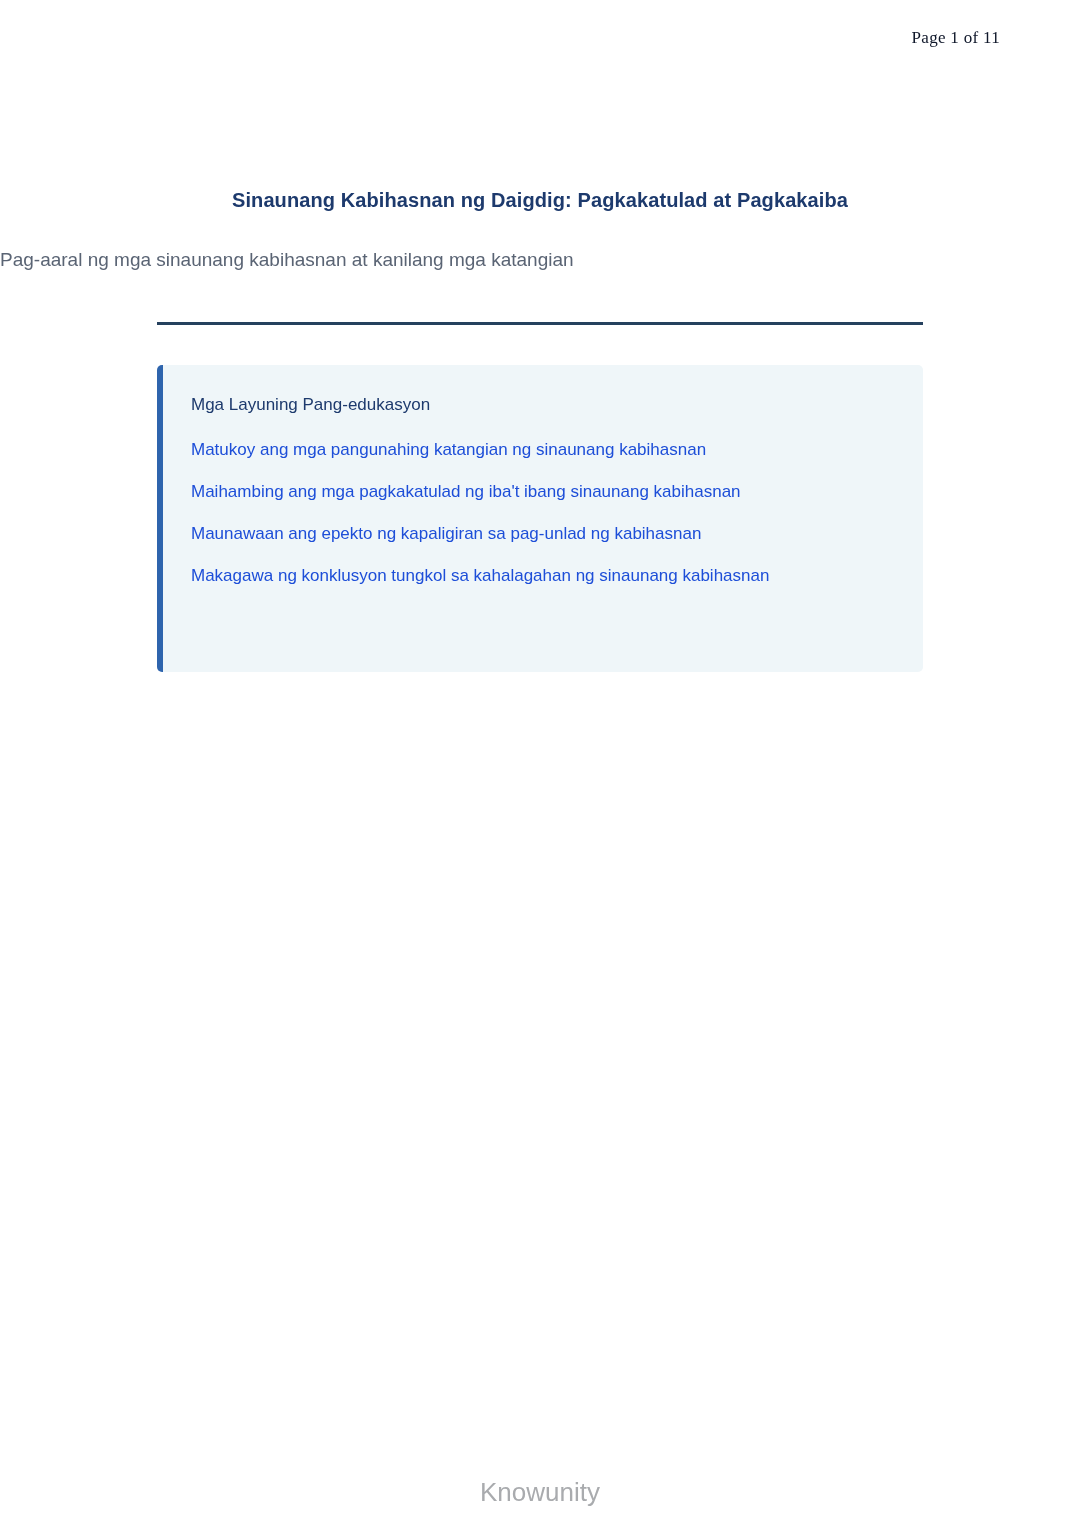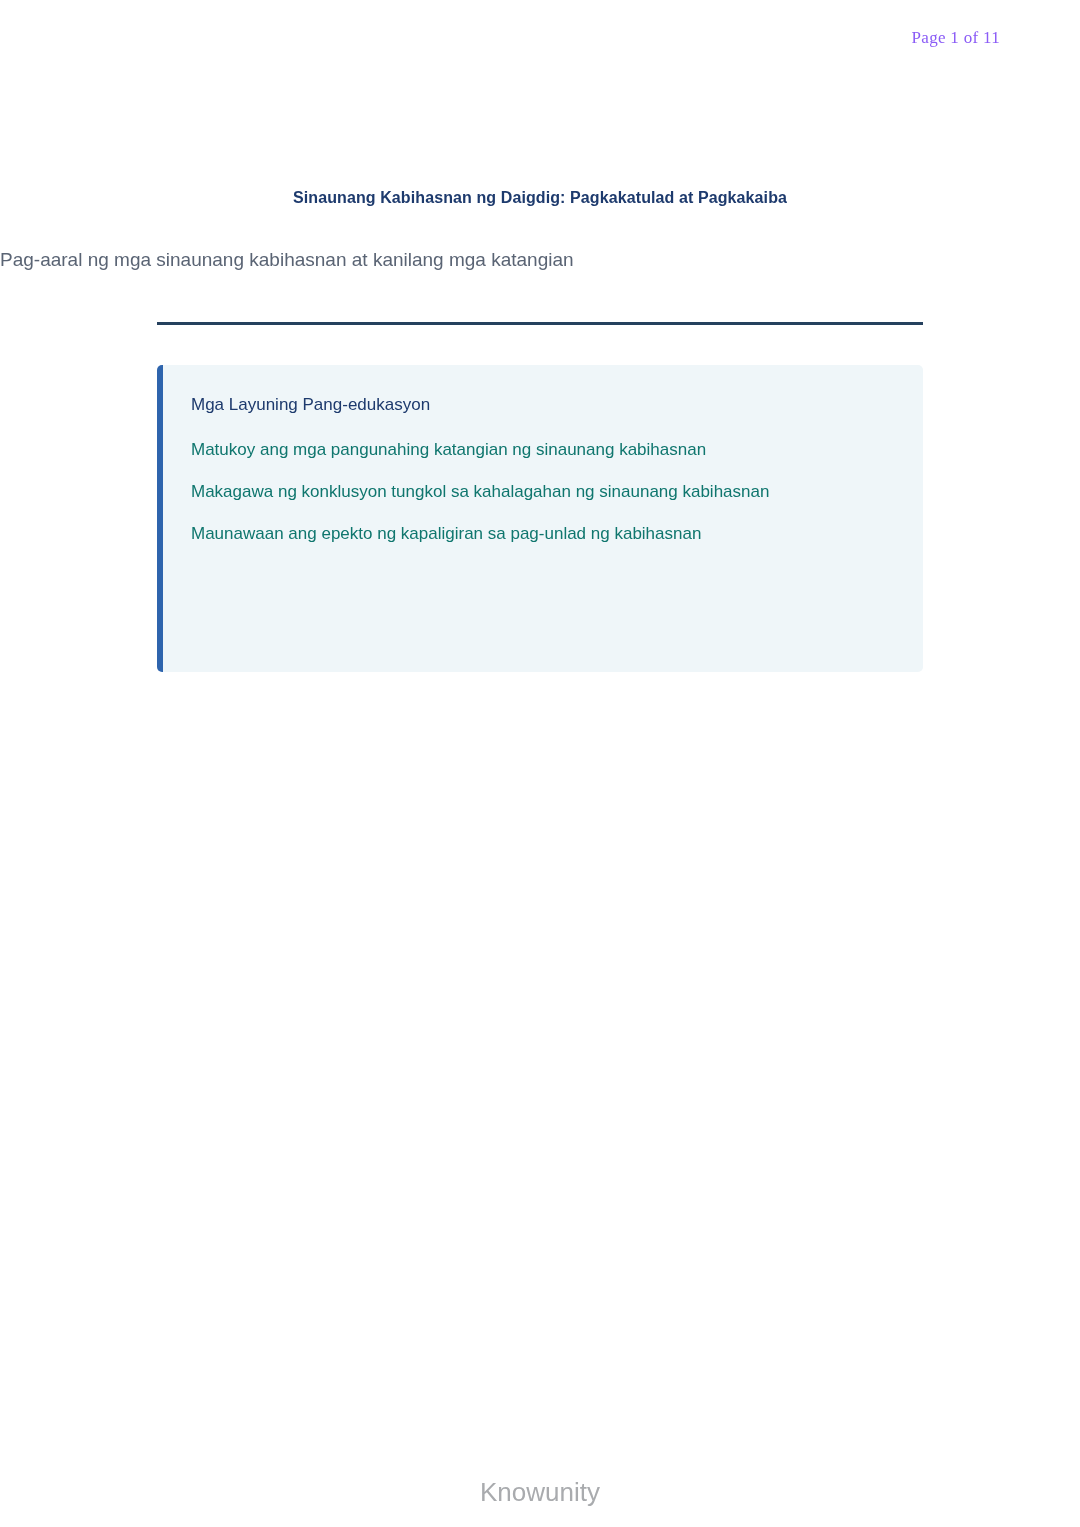--- a/index.html
+++ b/index.html
@@ -14,31 +14,31 @@
     background: #ffffff;
     font-family: "Liberation Sans", "DejaVu Sans", sans-serif;
     overflow: hidden;
   }
   .page-number {
     position: absolute;
     top: 28px;
     right: 80px;
     font-family: "Liberation Serif", "DejaVu Serif", serif;
     font-size: 17px;
-    color: #8b5cf6;
+    color: #0f172a;
     letter-spacing: 0.3px;
   }
   .doc-title {
     position: absolute;
     top: 189px;
     left: 0;
     right: 0;
     margin: 0;
     text-align: center;
-    font-size: 16px;
+    font-size: 20px;
     font-weight: bold;
     color: #1d3a6d;
     letter-spacing: 0.1px;
   }
   .doc-subtitle {
     position: absolute;
     top: 249px;
     left: 0;
     right: 0;
     margin: 0;
@@ -76,21 +76,21 @@
   }
   .objectives-list {
     margin: 0;
     padding: 0;
     list-style: none;
   }
   .objective-item {
     margin: 0 0 18px 0;
     font-size: 17px;
     line-height: 24px;
-    color: #0f766e;
+    color: #1d4ed8;
   }
   .objective-item:last-child {
     margin-bottom: 0;
   }
   .footer-brand {
     position: absolute;
     top: 1477px;
     left: 0;
     right: 0;
     text-align: center;
@@ -108,20 +108,21 @@
   <h1 class="doc-title">Sinaunang Kabihasnan ng Daigdig: Pagkakatulad at Pagkakaiba</h1>
 
   <p class="doc-subtitle">Pag-aaral ng mga sinaunang kabihasnan at kanilang mga katangian</p>
 
   <hr class="divider">
 
   <section class="objectives-box">
     <h2 class="objectives-heading">Mga Layuning Pang-edukasyon</h2>
     <ul class="objectives-list">
       <li class="objective-item">Matukoy ang mga pangunahing katangian ng sinaunang kabihasnan</li>
+      <li class="objective-item">Maihambing ang mga pagkakatulad ng iba't ibang sinaunang kabihasnan</li>
+      <li class="objective-item">Maunawaan ang epekto ng kapaligiran sa pag-unlad ng kabihasnan</li>
       <li class="objective-item">Makagawa ng konklusyon tungkol sa kahalagahan ng sinaunang kabihasnan</li>
-      <li class="objective-item">Maunawaan ang epekto ng kapaligiran sa pag-unlad ng kabihasnan</li>
     </ul>
   </section>
 
   <div class="footer-brand">Knowunity</div>
 
 </div>
 
 </body></html>

